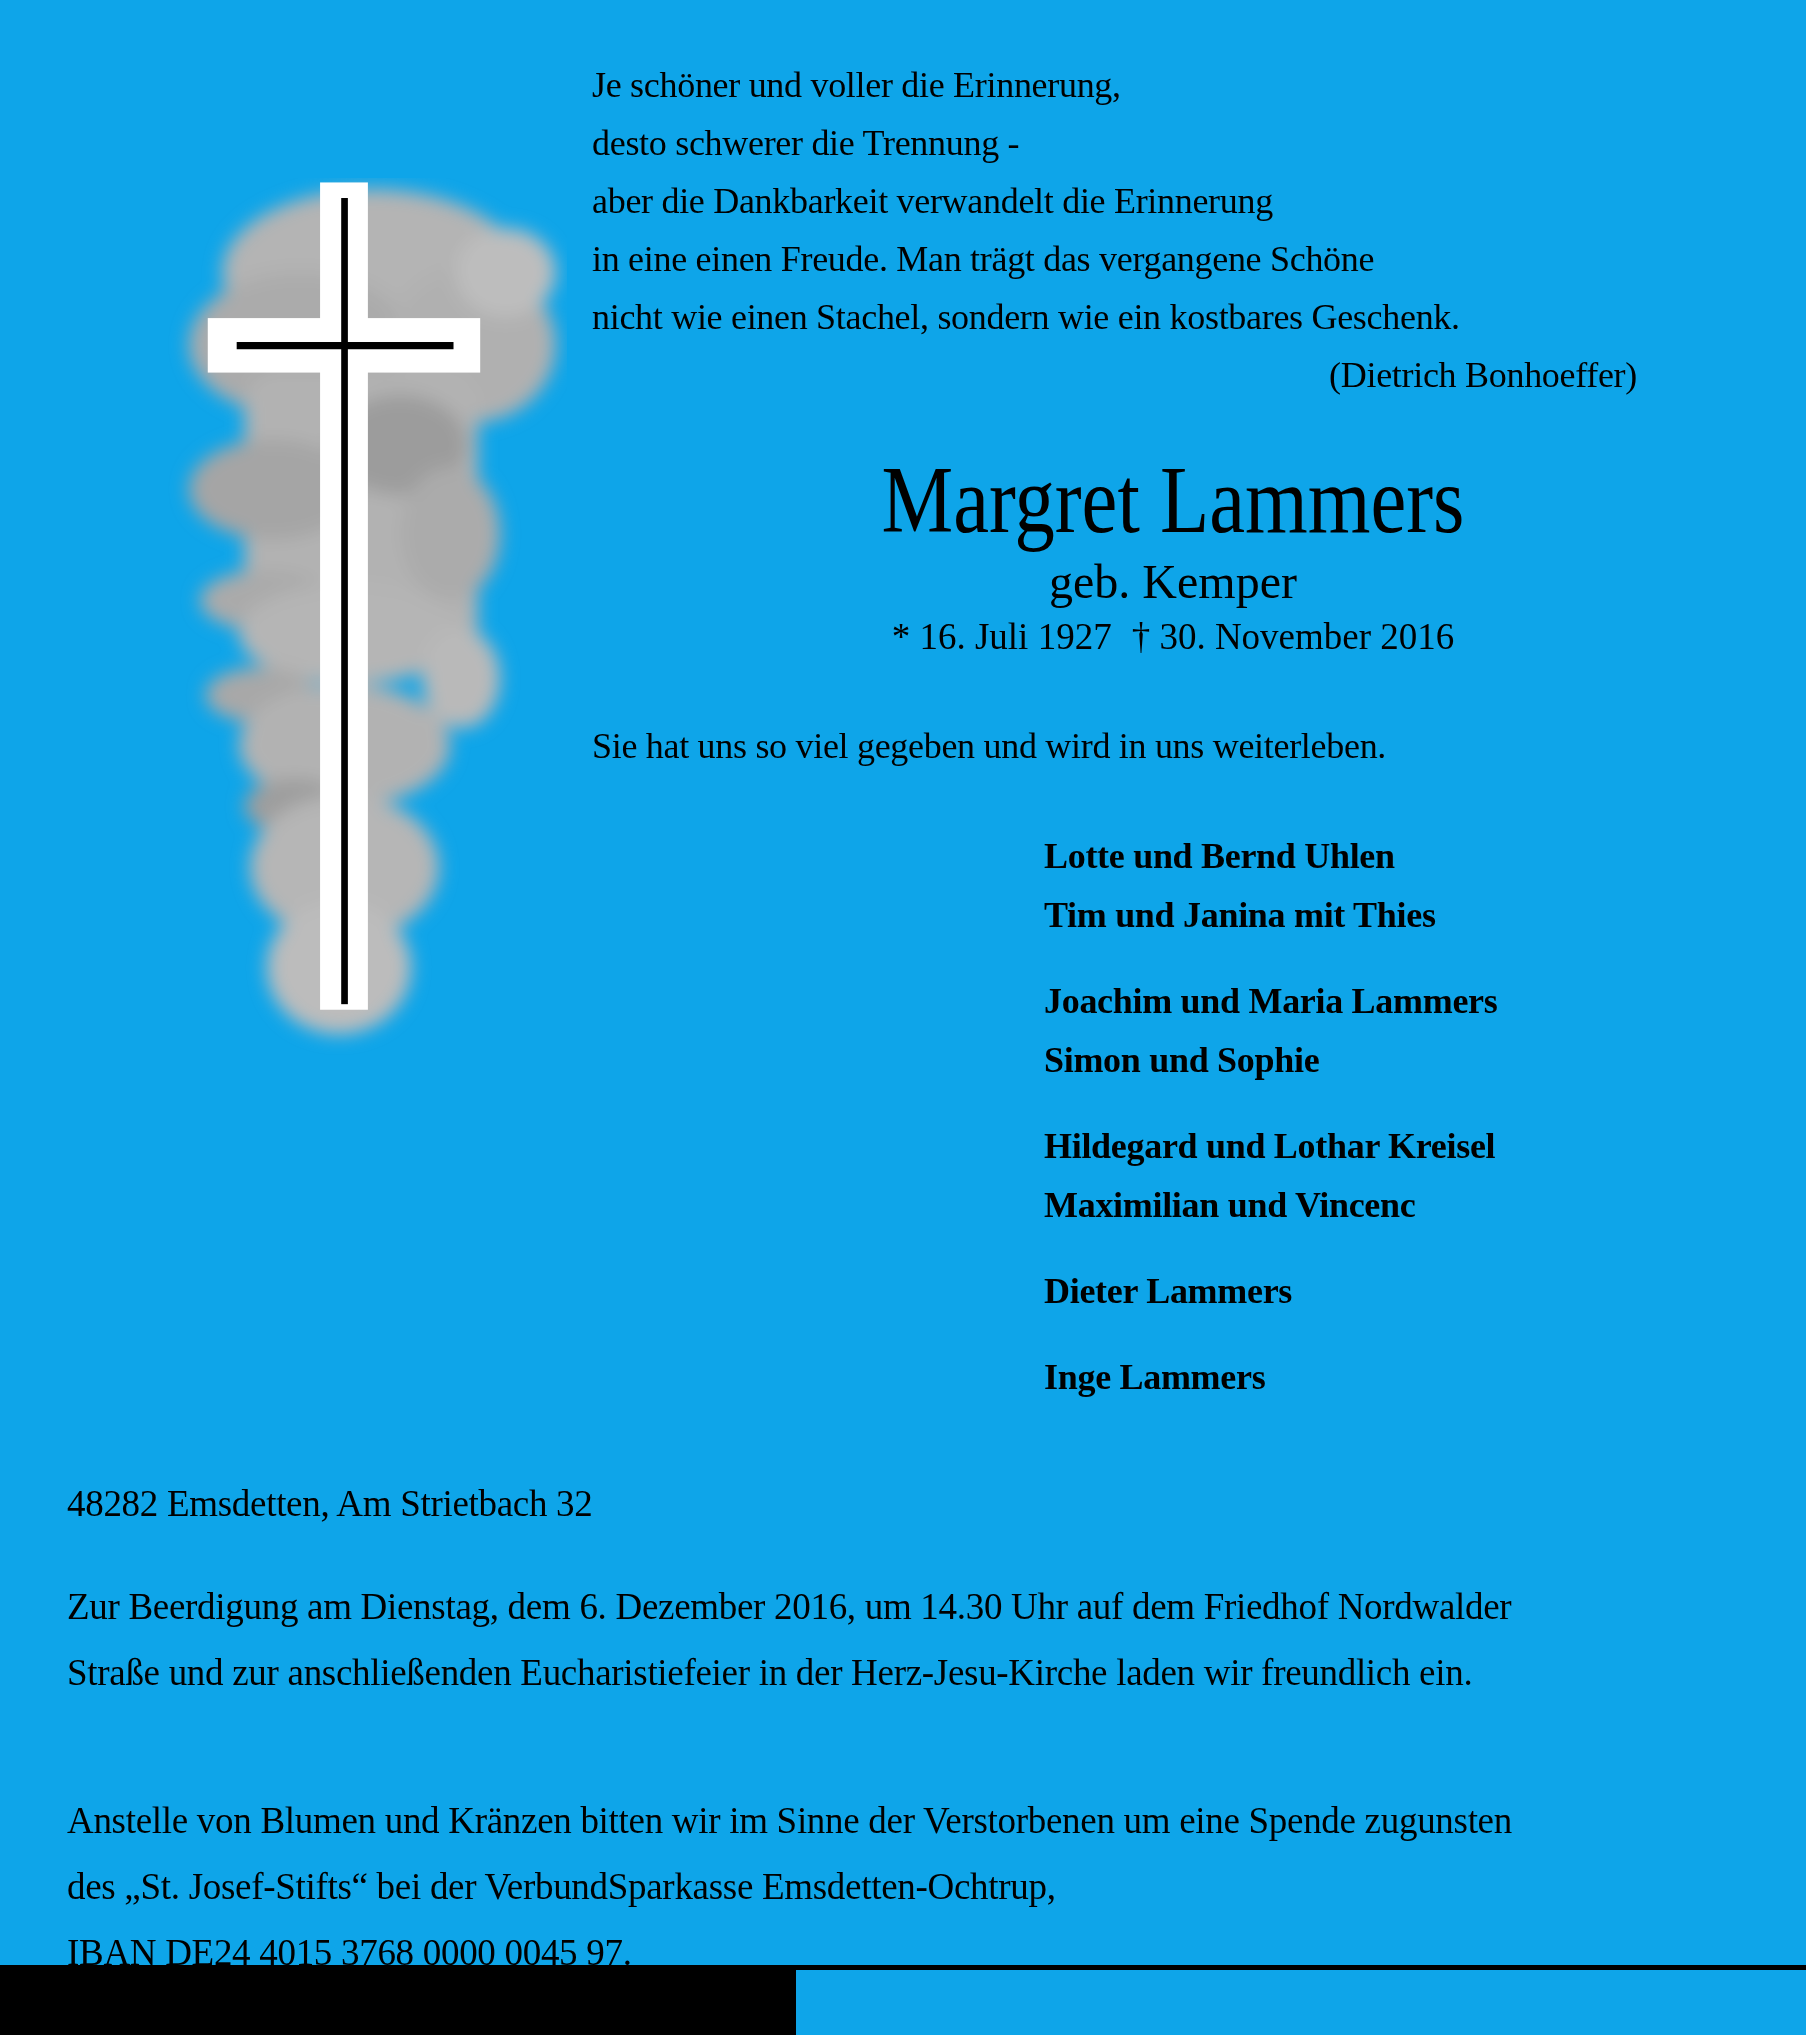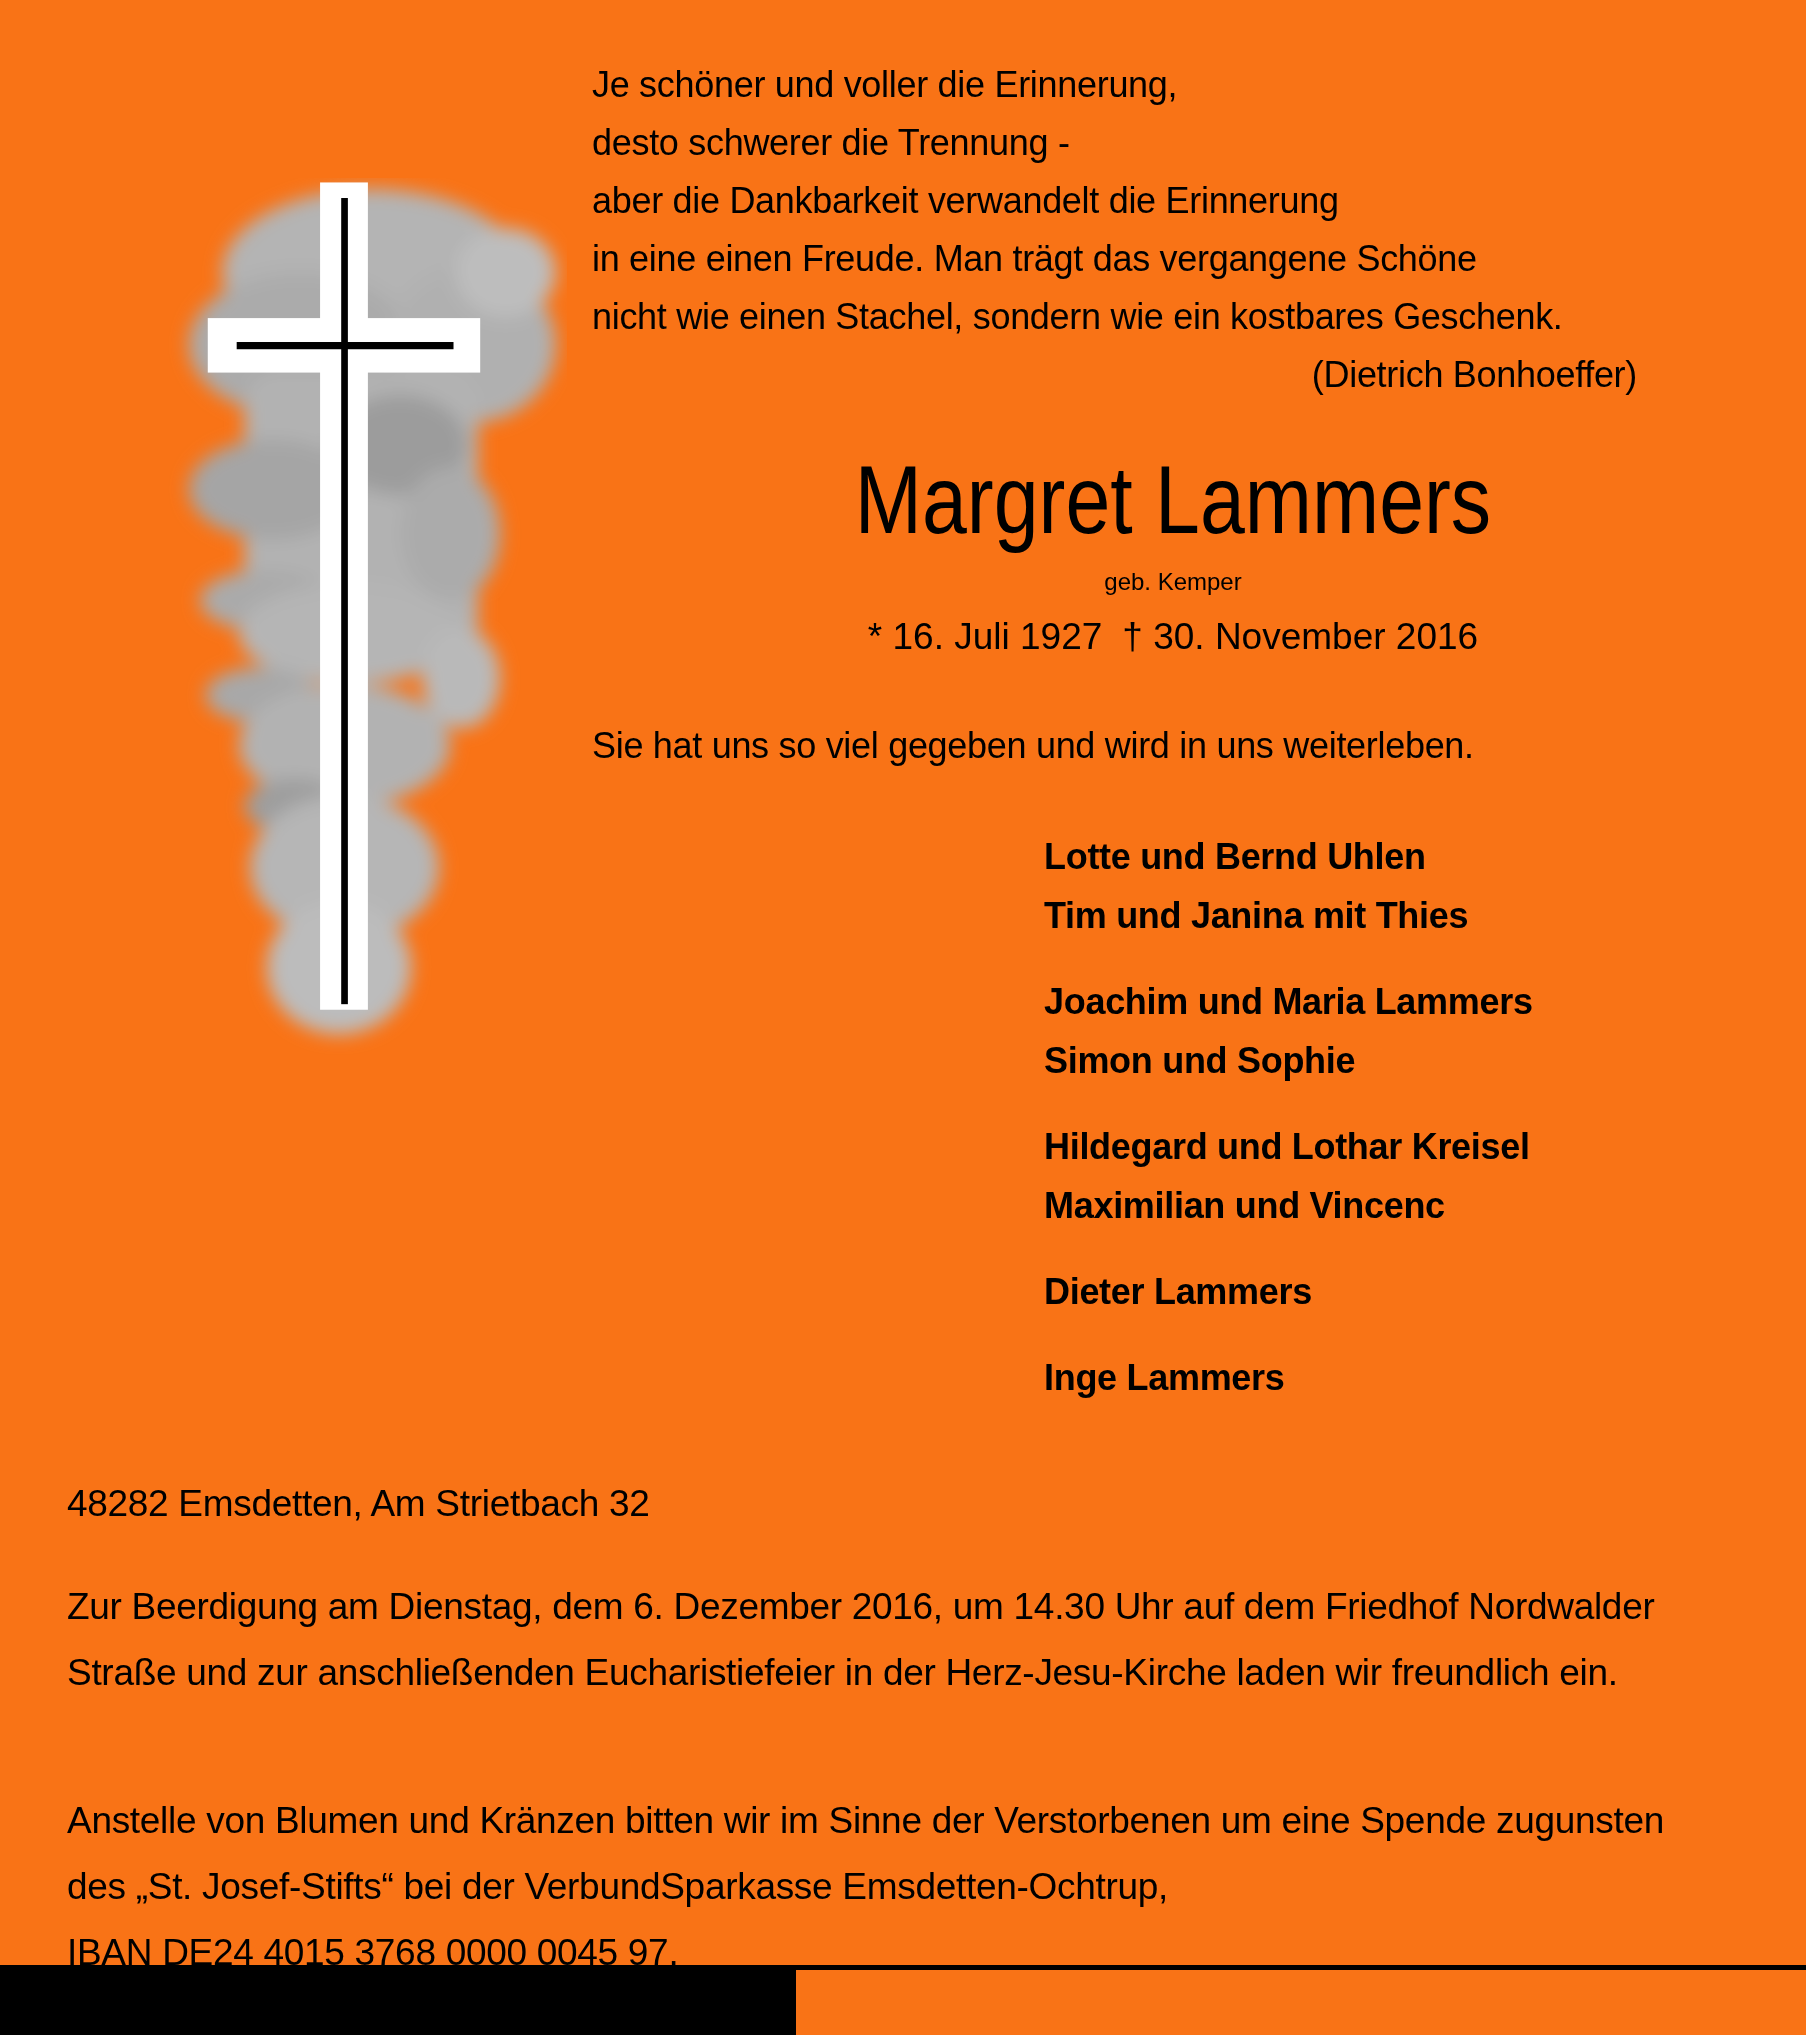--- a/index.html
+++ b/index.html
@@ -1,22 +1,22 @@
 <!DOCTYPE html>
 <html lang="de" style="font-size:9px"><head>
 <meta charset="utf-8">
 <style>
   html, body { margin: 0; padding: 0; background: #ffffff; }
   .page {
     position: relative;
     width: 1806px;
     height: 2035px;
-    background: #f97316;
+    background: #0ea5e9;
     color: #000000;
-    font-family: Liberation Sans, sans-serif;
+    font-family: Liberation Serif, serif;
     overflow: hidden;
   }
 
   
   .quote {
     position: absolute;
     left: 592px;
     top: 56px;
     width: 1045px;
     font-size: 36px;
@@ -34,21 +34,21 @@
     width: 1162px;
     text-align: center;
   }
   .deceased-name {
     display: block;
     font-size: 96px;
     line-height: 111px;
     transform: scaleX(0.84);
     white-space: nowrap;
   }
-  .maiden-name { display: block; font-size: 24px; line-height: 53px; }
+  .maiden-name { display: block; font-size: 48px; line-height: 53px; }
   .dates {
     display: flex;
     justify-content: center;
     gap: 20px;
     font-size: 37px;
     line-height: 57px;
     white-space: nowrap;
   }
 
   .tribute {

